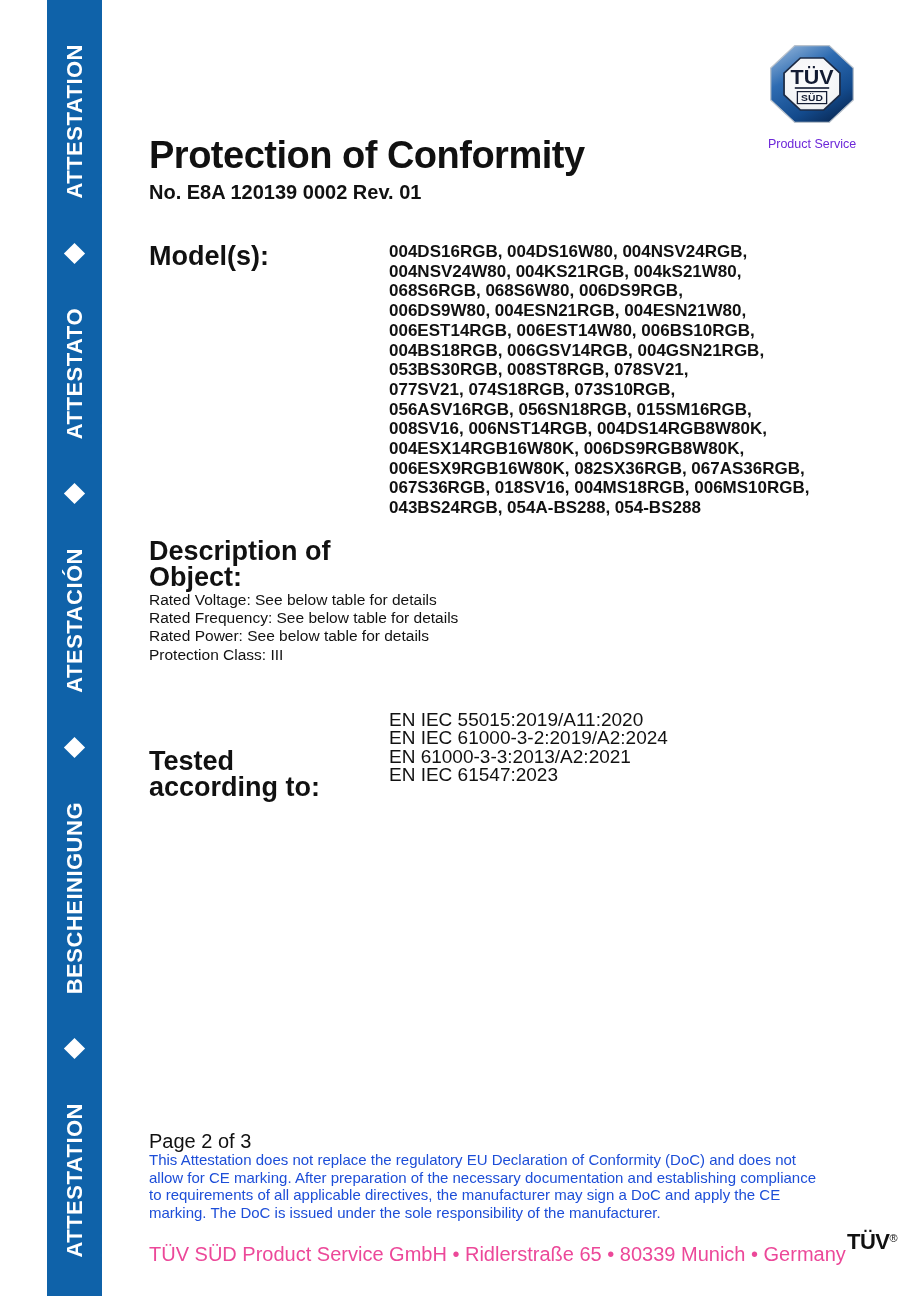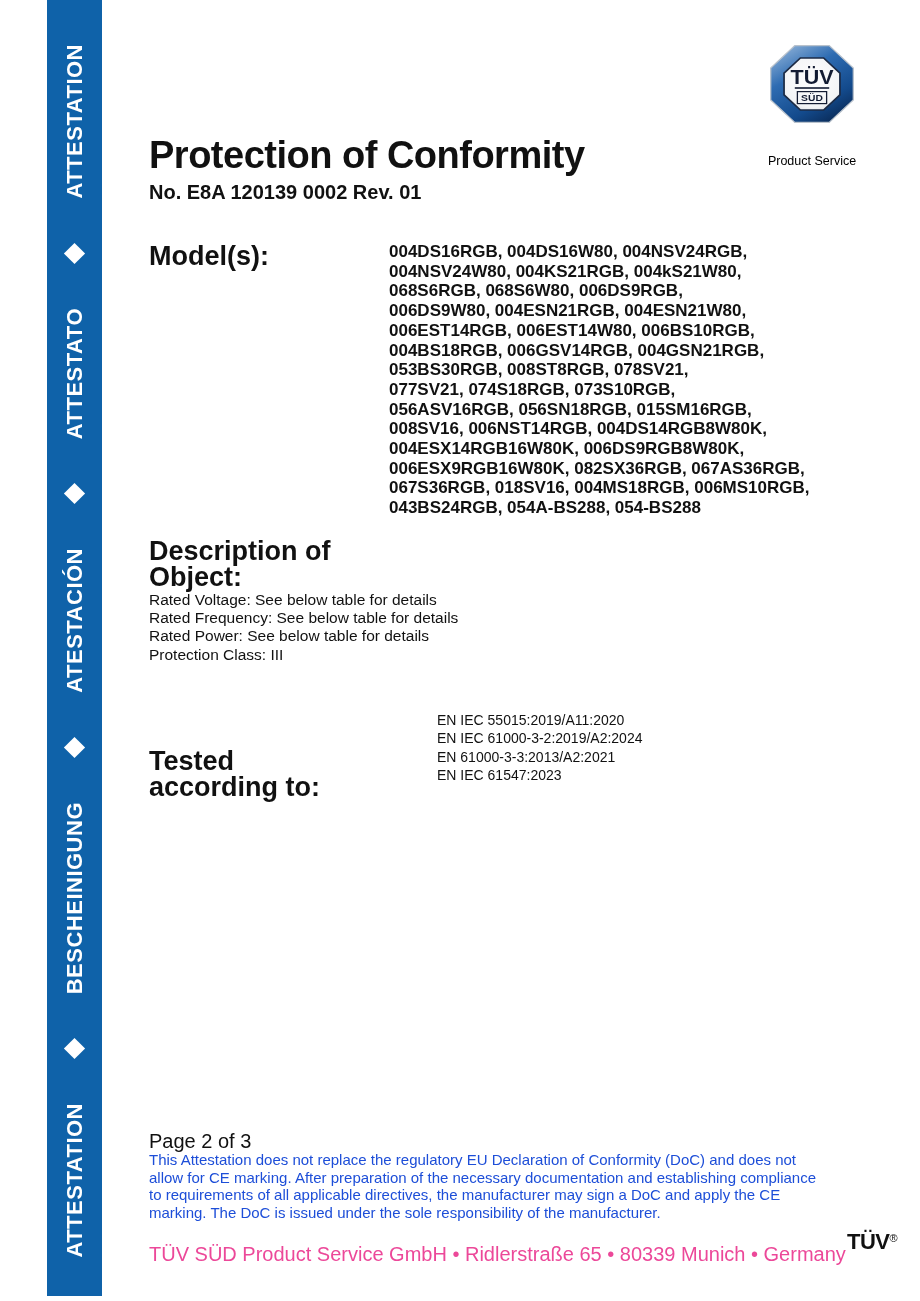--- a/index.html
+++ b/index.html
@@ -31,21 +31,21 @@
     line-height:1;
   }
   .diamond {
     width:15px; height:15px; background:#ffffff;
     transform:rotate(45deg);
     flex:0 0 auto;
   }
 
   
   .logo-wrap { position:absolute; left:767px; top:44px; width:90px; text-align:center; }
-  .logo-caption { font-size:12.5px; color:#000000; margin-top:26px; white-space:nowrap; }
+  .logo-caption { font-size:12.5px; color:#6d28d9; margin-top:9px; white-space:nowrap; }
 
   
   .doc-title {
     position:absolute; left:149px; top:134px;
     font-size:38px; font-weight:bold; letter-spacing:-0.5px;
     line-height:42px; color:#111;
   }
   .doc-number {
     position:absolute; left:149px; top:181px;
     font-size:20px; font-weight:bold; color:#111;
@@ -66,22 +66,22 @@
     font-size:17px; font-weight:bold; line-height:19.7px;
     white-space:pre-line; color:#111; width:470px;
   }
   .desc-body {
     position:absolute; left:149px; top:591px;
     font-size:15.5px; line-height:18.2px;
     white-space:pre-line; color:#111;
   }
   .standards-list {
     position:absolute; left:389px; top:711px;
-    font-size:14px; line-height:18.4px;
-    white-space:pre-line; color:#111;margin-left:48px;
+    font-size:19px; line-height:18.4px;
+    white-space:pre-line; color:#111;
   }
 
   
   .page-indicator {
     position:absolute; left:149px; top:1130px;
     font-size:20px; color:#111;
   }
   .disclaimer {
     position:absolute; left:149px; top:1151px; width:710px;
     font-size:15px; line-height:17.7px;

